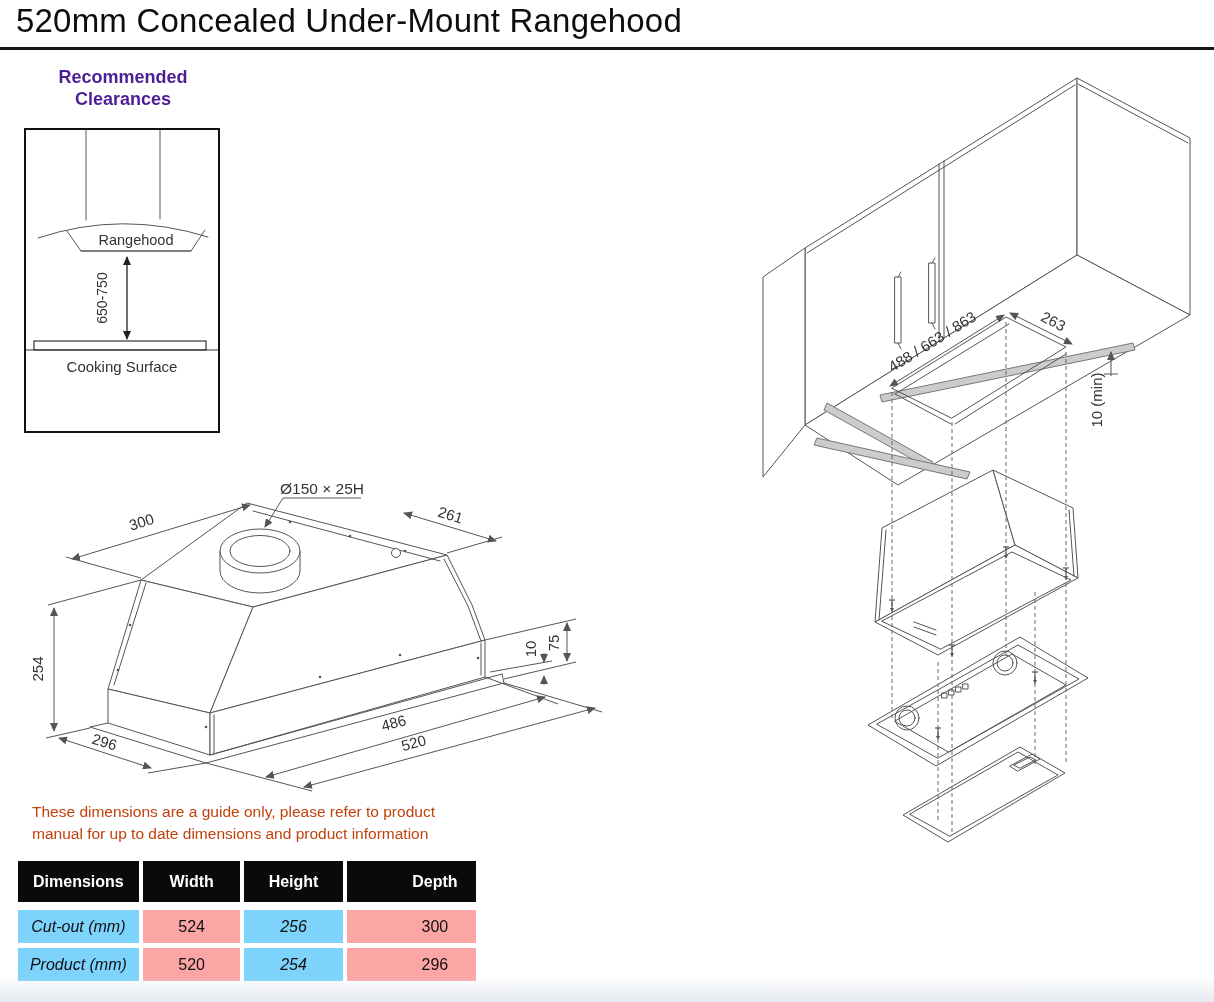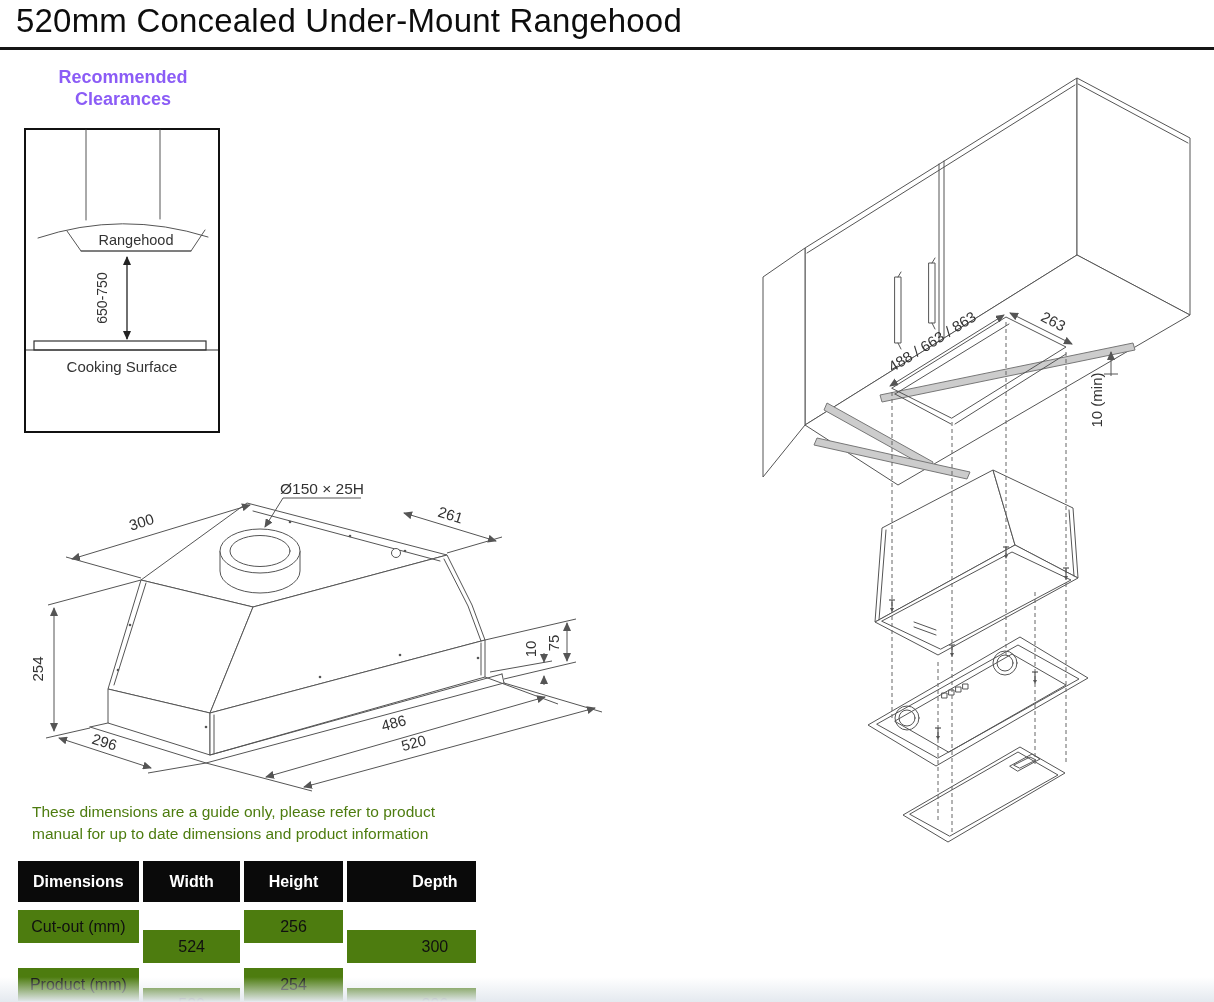--- a/index.html
+++ b/index.html
@@ -1,31 +1,31 @@
 <!DOCTYPE html>
 <html><head>
 <meta charset="utf-8">
 <style>
   html,body{margin:0;padding:0;background:#fff;}
   body{width:1214px;height:1002px;position:relative;font-family:"Liberation Sans",sans-serif;color:#111;overflow:hidden;}
   .abs{position:absolute;}
   #page-title{left:16px;top:2px;font-size:33px;font-weight:400;letter-spacing:.2px;color:#0d0d0d;white-space:nowrap;}
   #title-rule{left:0;top:47px;width:1214px;height:3px;background:#161616;}
-  #clearances-heading{left:30px;top:66px;width:186px;text-align:center;font-size:18px;font-weight:bold;line-height:22px;color:#8b5cf6;}
-  #guide-note{left:32px;top:801px;width:452px;font-size:15.5px;line-height:21.5px;color:#4d7c0f;}
+  #clearances-heading{left:30px;top:66px;width:186px;text-align:center;font-size:18px;font-weight:bold;line-height:22px;color:#4c1d95;}
+  #guide-note{left:32px;top:801px;width:452px;font-size:15.5px;line-height:21.5px;color:#c2410c;}
   #install-note{left:545px;top:861px;width:660px;font-size:16px;line-height:22px;text-align:right;color:#0c0c0c;}
   #install-note p{margin:0;}
   
   #dimensions-table{left:18px;top:861px;width:458px;}
   .trow{display:flex;}
   .trow .gap{width:5px;}
   .hcell{background:#0a0a0a;color:#fff;font-weight:bold;font-size:16px;height:41px;display:flex;align-items:center;justify-content:center;}
   .dcell{font-size:16px;height:33px;display:flex;align-items:center;justify-content:center;color:#101010;}
   .c0{width:144px;} .c1{width:116px;} .c2{width:117px;} .c3{width:98px;padding-left:47px;}
-  .shade-a{background:#4d7c0f;} .shade-b{background:#4d7c0f;margin-top:20px;}
+  .shade-a{background:#7dd3fc;font-style:italic;} .shade-b{background:#fca5a5;}
   .vgap8{height:8px;} .vgap5{height:5px;}
   #bottom-fade{left:0;top:977px;width:1214px;height:25px;background:linear-gradient(180deg,rgba(255,255,255,0),#e4e9ef);}
   svg text{font-family:"Liberation Sans",sans-serif;fill:#333;}
   svg .ln{stroke:#555;stroke-width:1;fill:none;stroke-linejoin:round;stroke-linecap:round;}
   svg .lnw{stroke:#555;stroke-width:1;fill:#fff;stroke-linejoin:round;}
   svg .dim{stroke:#555;stroke-width:1;fill:none;}
   svg .dash{stroke:#666;stroke-width:1;fill:none;stroke-dasharray:4 3;}
   svg .blk{stroke:#222;stroke-width:1.3;fill:none;}
 </style>
 </head>

